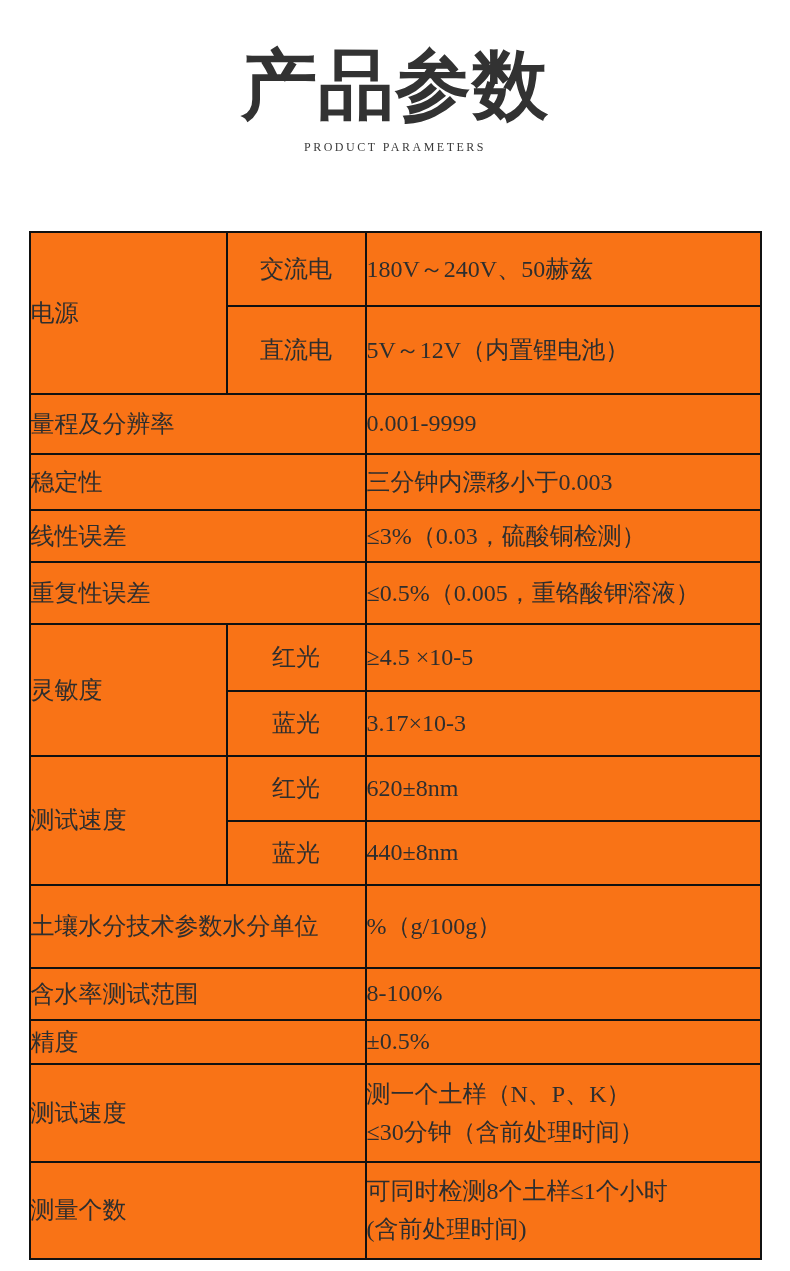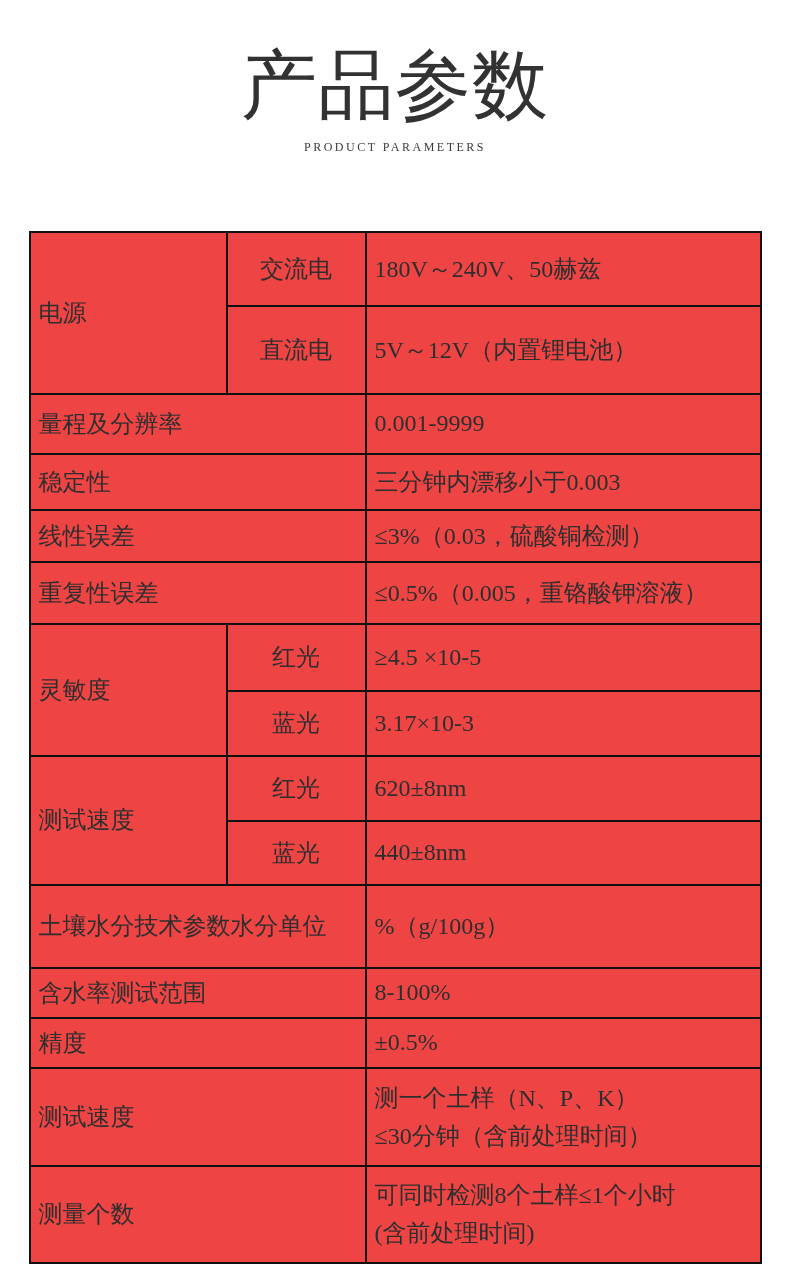--- a/index.html
+++ b/index.html
@@ -17,21 +17,21 @@
     min-height: 1271px;
     background: #ffffff;
     overflow: hidden;
   }
   .header {
     text-align: center;
     padding-top: 44px;
   }
   .title {
     font-size: 76px;
-    font-weight: 400;
+    font-weight: 700;
     color: #323232;
     letter-spacing: 1px;
     line-height: 1.1;
     font-family: "Liberation Serif", "DejaVu Serif", serif;
   }
   .subtitle {
     margin-top: 12px;
     font-size: 12px;
     letter-spacing: 2.5px;
     color: #3a3a3a;
@@ -40,23 +40,23 @@
   table.params {
     border-collapse: collapse;
     margin: 76px auto 0 auto;
     width: 731px;
     table-layout: fixed;
   }
   table.params td {
     border: 2px solid #111111;
     font-size: 24px;
     color: #2e2e2e;
-    padding: 8px;
+    padding: 0;
     vertical-align: middle;
-    background: #ef4444;
+    background: #f97316;
   }
   td.label {
     padding-left: 20px;
     text-align: left;
   }
   td.sub {
     text-align: center;
   }
   td.val {
     padding-left: 18px;
@@ -75,21 +75,21 @@
   tr.rh-dc        { height: 88px; }
   tr.rh-range     { height: 60px; }
   tr.rh-stability { height: 56px; }
   tr.rh-linearity { height: 52px; }
   tr.rh-repeat    { height: 62px; }
   tr.rh-sens-red  { height: 67px; }
   tr.rh-sens-blue { height: 65px; }
   tr.rh-wave-red  { height: 65px; }
   tr.rh-wave-blue { height: 64px; }
   tr.rh-unit      { height: 83px; }
-  tr.rh-wrange    { height: 40px; }
+  tr.rh-wrange    { height: 52px; }
   tr.rh-precision { height: 44px; }
   tr.rh-speed     { height: 98px; }
   tr.rh-count     { height: 97px; }
 </style>
 </head>
 <body>
 
 <div class="page">
 
   <div class="header">

